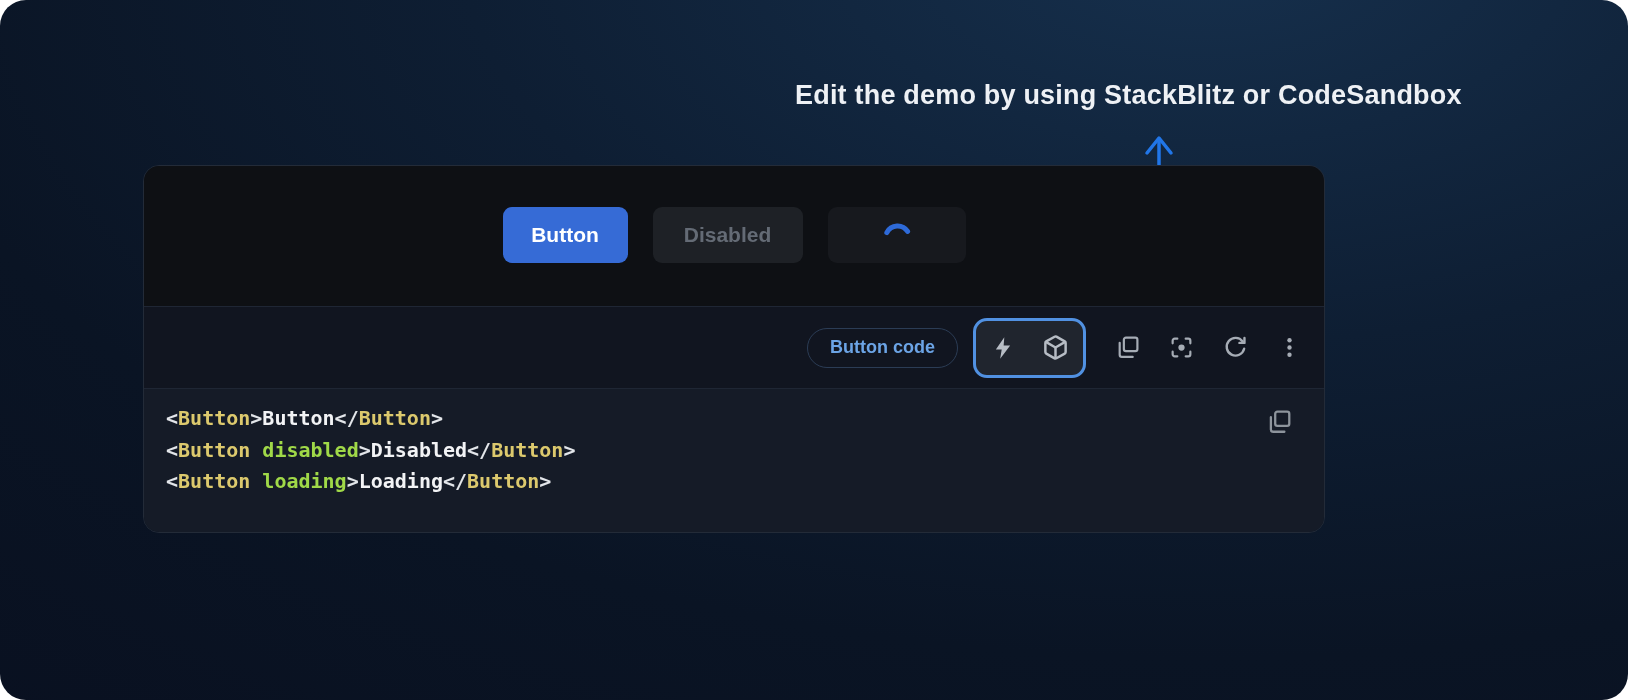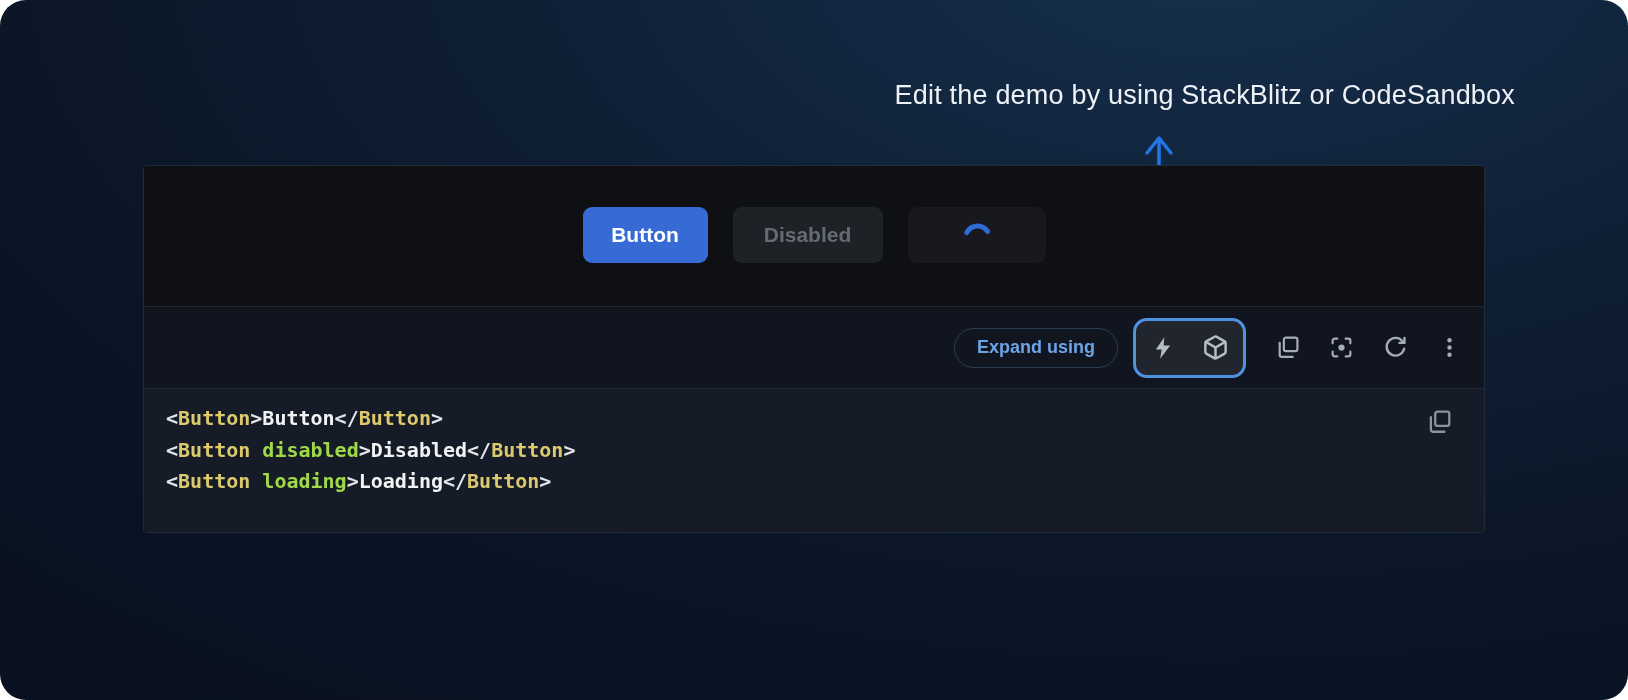--- a/index.html
+++ b/index.html
@@ -15,34 +15,34 @@
     background:
       radial-gradient(120% 150% at 74% -8%, #16304d 0%, #0e1e33 38%, #0a1424 68%, #091020 100%);
   }
 
   
   .annotation {
     position: absolute;
     top: 80px;
     left: 795px;
     width: 720px;
-    text-align: right;
+    text-align: left;
     color: #eef1f5;
     font-size: 27px;
-    font-weight: 400;
+    font-weight: 700;
     letter-spacing: 0.2px;
   }
   .arrow-svg { position: absolute; left: 0; top: 0; pointer-events: none; }
 
   
   .card {
     position: absolute;
     left: 143px; top: 165px;
-    width: 1342px; height: 368px;
-    border-radius: 4px;
+    width: 1182px; height: 368px;
+    border-radius: 16px;
     border: 1px solid #232b38;
     overflow: hidden;
     display: flex;
     flex-direction: column;
   }
   .demo-area {
     height: 141px;
     background: #0e1014;
     border-bottom: 1px solid #1f2634;
     display: flex;
@@ -161,21 +161,21 @@
       <button class="btn btn-primary">Button</button>
       <button class="btn btn-disabled">Disabled</button>
       <button class="btn btn-loading">
         <svg class="spinner" viewBox="0 0 30 30">
           <path d="M4.6 19 A12 12 0 0 1 25.4 19" fill="none" stroke="#2e6ad8" stroke-width="5" stroke-linecap="round" transform="rotate(-3 15 15)"></path>
         </svg>
       </button>
     </div>
 
     <div class="toolbar">
-      <button class="expand-pill">Expand using</button>
+      <button class="expand-pill">Button code</button>
 
       <div class="sandbox-group">
         <button class="icon-btn in-group">
           <svg width="26" height="26" viewBox="0 0 24 24" fill="currentColor">
             <path d="M13.2 2 L5.4 13.4 L10.8 13.4 L9.4 22 L18.6 9.8 L12.6 9.8 Z"></path>
           </svg>
         </button>
         <button class="icon-btn in-group">
           <svg width="27" height="27" viewBox="0 0 24 24" fill="none" stroke="currentColor" stroke-width="2.2" stroke-linejoin="round">
             <path d="M21 16V8a1.6 1.6 0 0 0-.8-1.4l-7.4-4.2a1.6 1.6 0 0 0-1.6 0L3.8 6.6A1.6 1.6 0 0 0 3 8v8a1.6 1.6 0 0 0 .8 1.4l7.4 4.2a1.6 1.6 0 0 0 1.6 0l7.4-4.2A1.6 1.6 0 0 0 21 16z"></path>

